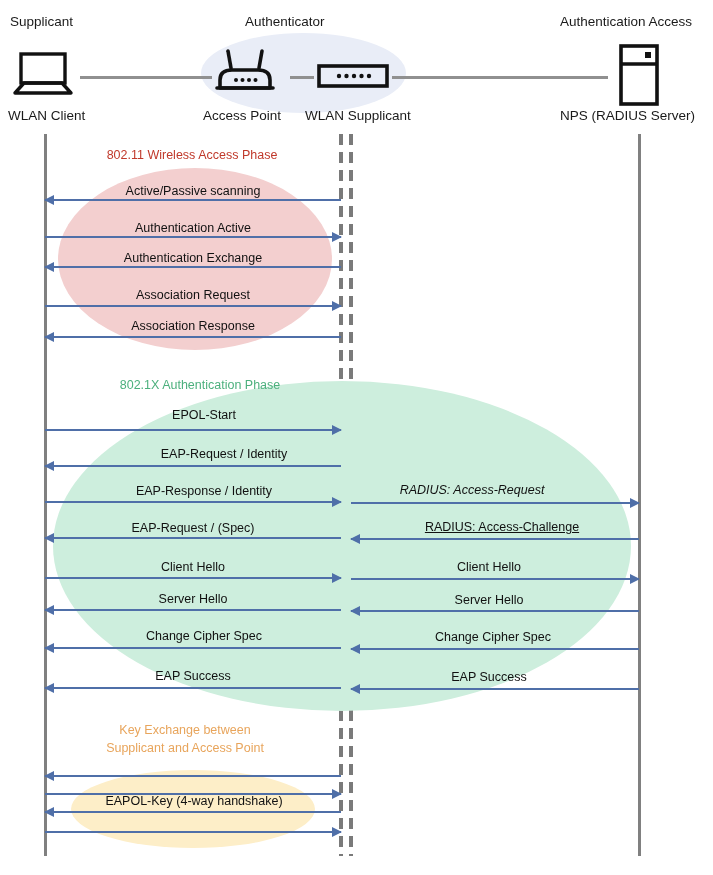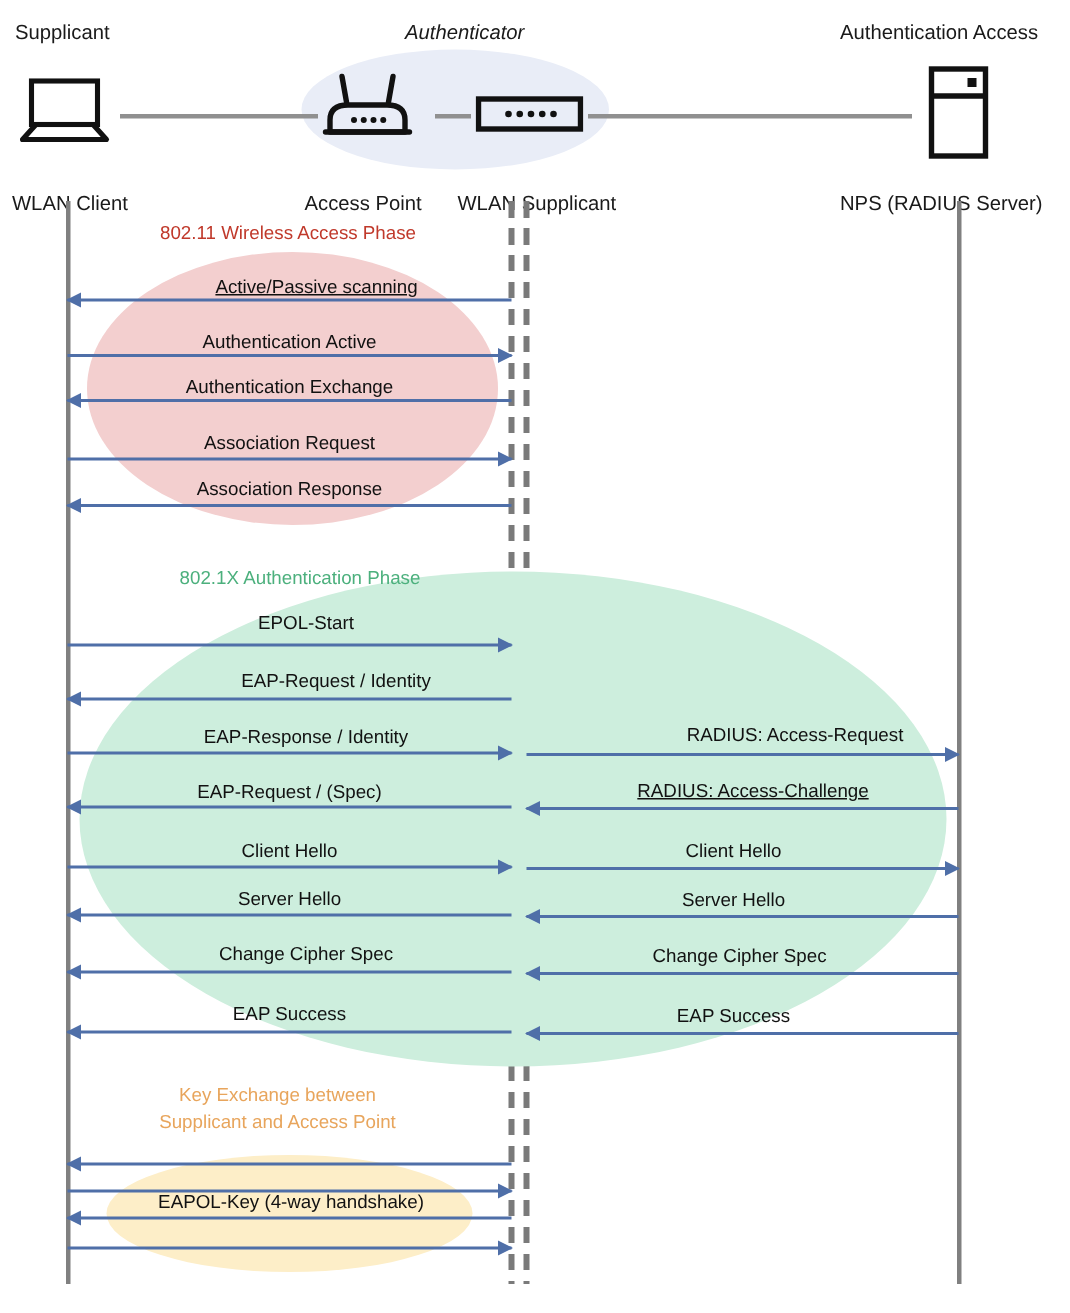--- a/index.html
+++ b/index.html
@@ -25,21 +25,20 @@
     color: #1a1a1a;
     white-space: nowrap;
     text-align: center;
   }
   .node-label {
     position: absolute;
     font-size: 13.5px;
     color: #1a1a1a;
     white-space: nowrap;
     text-align: center;
-    margin-top: 20px;
   }
   .auth-blob {
     position: absolute;
     left: 201px;
     top: 33px;
     width: 205px;
     height: 80px;
     background: #e9edf7;
     border-radius: 50%;
   }
@@ -131,21 +130,21 @@
 
 <div id="canvas">
 
   <div class="auth-blob"></div>
 
   <div class="link-line" style="left:80px;  top:76px; width:132px;"></div>
   <div class="link-line" style="left:290px; top:76px; width:24px;"></div>
   <div class="link-line" style="left:392px; top:76px; width:216px;"></div>
 
   <div class="role-title" style="left:10px; top:14px;">Supplicant</div>
-  <div class="role-title" style="left:270px; top:14px;font-style:italic;">Authenticator</div>
+  <div class="role-title" style="left:245px; top:14px;">Authenticator</div>
   <div class="role-title" style="left:560px; top:14px;">Authentication Access</div>
 
   <div class="icon" style="left:12px; top:52px;">
     <svg width="62" height="44" viewBox="0 0 62 44">
       <rect x="9" y="2" width="44" height="29" fill="none" stroke="#111" stroke-width="3.4"></rect>
       <path d="M3 41 L12 31 L50 31 L59 41 Z" fill="none" stroke="#111" stroke-width="3.4" stroke-linejoin="round"></path>
     </svg>
   </div>
 
   <div class="icon" style="left:214px; top:47px;">
@@ -194,21 +193,21 @@
       <div class="phase-blob blob-pink" style="left: 58px; top: 168px; width: 274px; height: 182px;"></div>
       <div class="phase-blob blob-green" style="left: 53px; top: 381px; width: 578px; height: 330px;"></div>
       <div class="phase-blob blob-orange" style="left: 71px; top: 770px; width: 244px; height: 78px;"></div>
     </div>
 
   <div id="messages">
       <div class="msg to-left" style="left: 45px; top: 199px; width: 296px;">
         <div class="shaft" style="width: 296px;"></div>
         <div class="head"></div>
       </div>
-      <div class="msg-label" style="left: 211px; top: 184px; text-decoration: underline;">Active/Passive scanning</div>
+      <div class="msg-label" style="left: 193px; top: 184px;">Active/Passive scanning</div>
       <div class="msg to-right" style="left: 45px; top: 236px; width: 296px;">
         <div class="shaft" style="width: 296px;"></div>
         <div class="head"></div>
       </div>
       <div class="msg-label" style="left: 193px; top: 221px;">Authentication Active</div>
       <div class="msg to-left" style="left: 45px; top: 266px; width: 296px;">
         <div class="shaft" style="width: 296px;"></div>
         <div class="head"></div>
       </div>
       <div class="msg-label" style="left: 193px; top: 251px;">Authentication Exchange</div>
@@ -259,21 +258,21 @@
       <div class="msg-label" style="left: 204px; top: 629px;">Change Cipher Spec</div>
       <div class="msg to-left" style="left: 45px; top: 687px; width: 296px;">
         <div class="shaft" style="width: 296px;"></div>
         <div class="head"></div>
       </div>
       <div class="msg-label" style="left: 193px; top: 669px;">EAP Success</div>
       <div class="msg to-right" style="left: 351px; top: 502px; width: 288px;">
         <div class="shaft" style="width: 288px;"></div>
         <div class="head"></div>
       </div>
-      <div class="msg-label" style="left: 530px; top: 483px;">RADIUS: Access-Request</div>
+      <div class="msg-label" style="left: 472px; top: 483px; font-style: italic;">RADIUS: Access-Request</div>
       <div class="msg to-left" style="left: 351px; top: 538px; width: 288px;">
         <div class="shaft" style="width: 288px;"></div>
         <div class="head"></div>
       </div>
       <div class="msg-label" style="left: 502px; top: 520px; text-decoration: underline;">RADIUS: Access-Challenge</div>
       <div class="msg to-right" style="left: 351px; top: 578px; width: 288px;">
         <div class="shaft" style="width: 288px;"></div>
         <div class="head"></div>
       </div>
       <div class="msg-label" style="left: 489px; top: 560px;">Client Hello</div>

